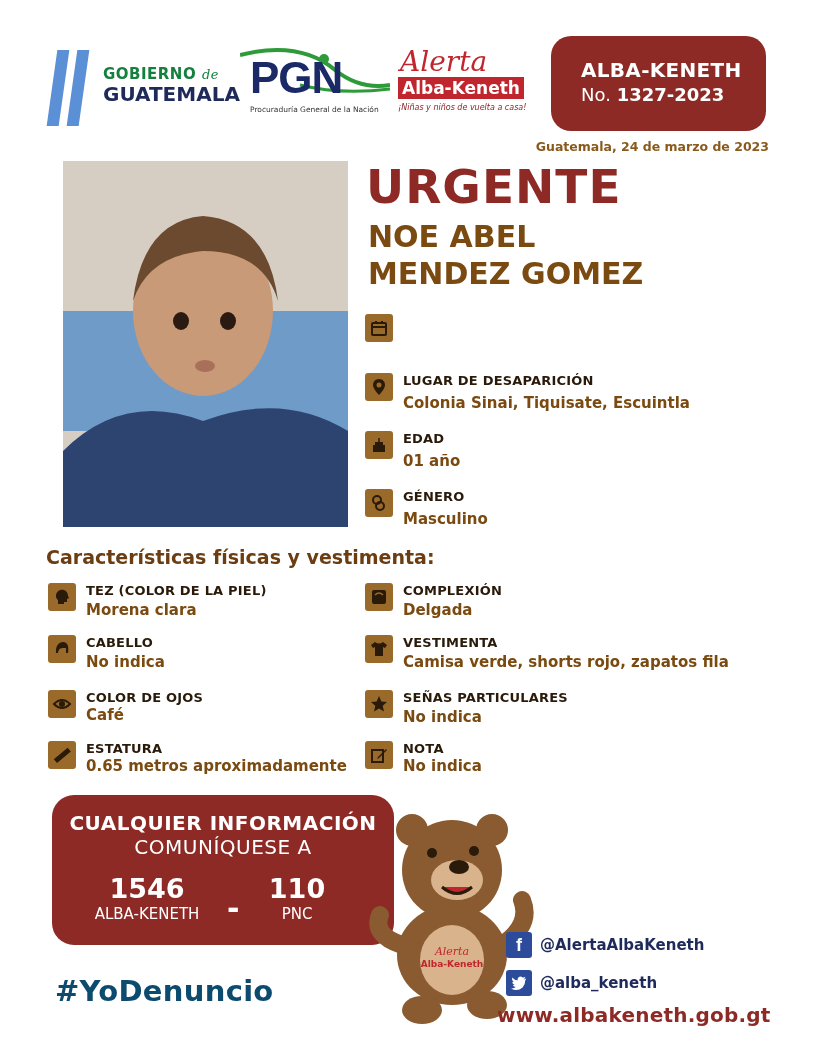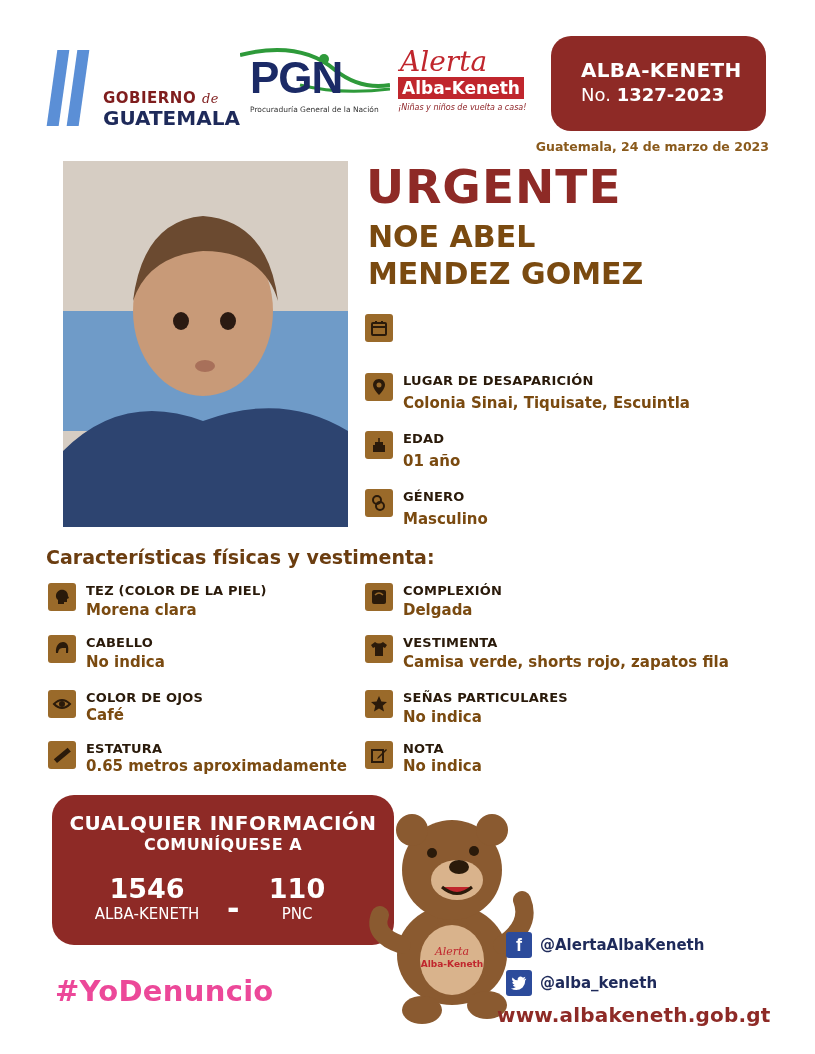--- a/index.html
+++ b/index.html
@@ -5,21 +5,21 @@
   * { box-sizing: border-box; margin: 0; padding: 0; }
   html, body { width: 815px; height: 1054px; background: #ffffff; overflow: hidden; }
   body { position: relative; font-family: "DejaVu Sans", "Liberation Sans", sans-serif; color: #6b3d10; }
 
   .abs { position: absolute; }
 
   
   .gov-bars { left: 52px; top: 50px; width: 38px; height: 76px; }
   .gov-bar { position: absolute; top: 0; width: 12px; height: 76px; background: #5b8fd6; transform: skewX(-8deg); }
   .gov-text { left: 103px; top: 67px; line-height: 1; }
-  .gov-text .l1 { font-size: 15px; font-weight: bold; color: #7f1d1d; letter-spacing: 0.5px; margin-top: 24px; }
+  .gov-text .l1 { font-size: 15px; font-weight: bold; color: #15803d; letter-spacing: 0.5px; }
   .gov-text .l1 i { font-family: "DejaVu Serif", serif; font-weight: normal; font-size: 13px; }
   .gov-text .l2 { font-size: 20px; font-weight: bold; color: #1e2a5a; margin-top: 2px; }
 
   .pgn { left: 240px; top: 45px; width: 150px; height: 75px; }
   .pgn .letters { position: absolute; left: 10px; top: 8px; font-size: 44px; font-weight: bold; color: #1b2a66; font-family: "Liberation Sans", sans-serif; letter-spacing: -1px; }
   .pgn .swoosh { position: absolute; left: 0; top: 0; width: 150px; height: 60px; }
   .pgn .sub { position: absolute; left: 10px; top: 60px; font-size: 7.5px; color: #333; white-space: nowrap; }
 
   .alerta-logo { left: 396px; top: 45px; width: 140px; height: 75px; }
   .alerta-logo .a1 { position: absolute; left: 4px; top: 0; font-family: "DejaVu Serif", serif; font-style: italic; font-size: 28px; color: #c0262d; }
@@ -47,28 +47,28 @@
   .info-row { position: absolute; display: flex; }
   .info-row .texts { margin-left: 10px; }
   .info-label { font-size: 13px; font-weight: bold; color: #2a1a0a; letter-spacing: 0.2px; line-height: 16px; }
   .info-value { font-size: 15px; font-weight: bold; color: #7a4a10; line-height: 22px; margin-top: 3px; }
 
   .section-title { left: 46px; top: 546px; font-size: 19px; font-weight: bold; color: #6b3d10; white-space: nowrap; }
 
   
   .contact-box { left: 52px; top: 795px; width: 342px; height: 150px; background: #8e2a26; border-radius: 22px; color: #fff; text-align: center; }
   .contact-box .c1 { position: absolute; left: 0; width: 100%; top: 16px; font-size: 20px; font-weight: bold; letter-spacing: 0.5px; text-align: center; }
-  .contact-box .c2 { position: absolute; left: 0; width: 100%; top: 40px; font-size: 16px; font-weight: bold; letter-spacing: 0.5px; }
+  .contact-box .c2 { position: absolute; left: 0; width: 100%; top: 40px; font-size: 20px; font-weight: normal; letter-spacing: 0.5px; }
   .contact-box .n1 { position: absolute; left: 30px; width: 130px; top: 78px; font-size: 27px; font-weight: bold; }
   .contact-box .s1 { position: absolute; left: 30px; width: 130px; top: 110px; font-size: 15px; }
   .contact-box .dash { position: absolute; left: 175px; top: 96px; font-size: 30px; font-weight: bold; }
   .contact-box .n2 { position: absolute; left: 200px; width: 90px; top: 78px; font-size: 27px; font-weight: bold; }
   .contact-box .s2 { position: absolute; left: 200px; width: 90px; top: 110px; font-size: 15px; }
 
-  .hashtag { left: 55px; top: 974px; font-size: 29px; font-weight: bold; color: #ec4899; letter-spacing: 0.3px; }
+  .hashtag { left: 55px; top: 974px; font-size: 29px; font-weight: bold; color: #0c4a6e; letter-spacing: 0.3px; }
 
   .bear { left: 362px; top: 805px; width: 180px; height: 225px; }
 
   .social { position: absolute; display: flex; align-items: center; }
   .social .sicon { width: 26px; height: 26px; background: #2c4b9b; border-radius: 3px; display: flex; align-items: center; justify-content: center; color: #fff; font-weight: bold; font-size: 18px; font-family: "Liberation Sans", sans-serif; }
   .social .stext { margin-left: 8px; font-size: 15px; font-weight: bold; color: #1e2a5a; }
   .website { left: 497px; top: 1003px; font-size: 20px; font-weight: bold; color: #8e2a26; letter-spacing: 0.2px; }
 </style>
 </head>
 <body>

